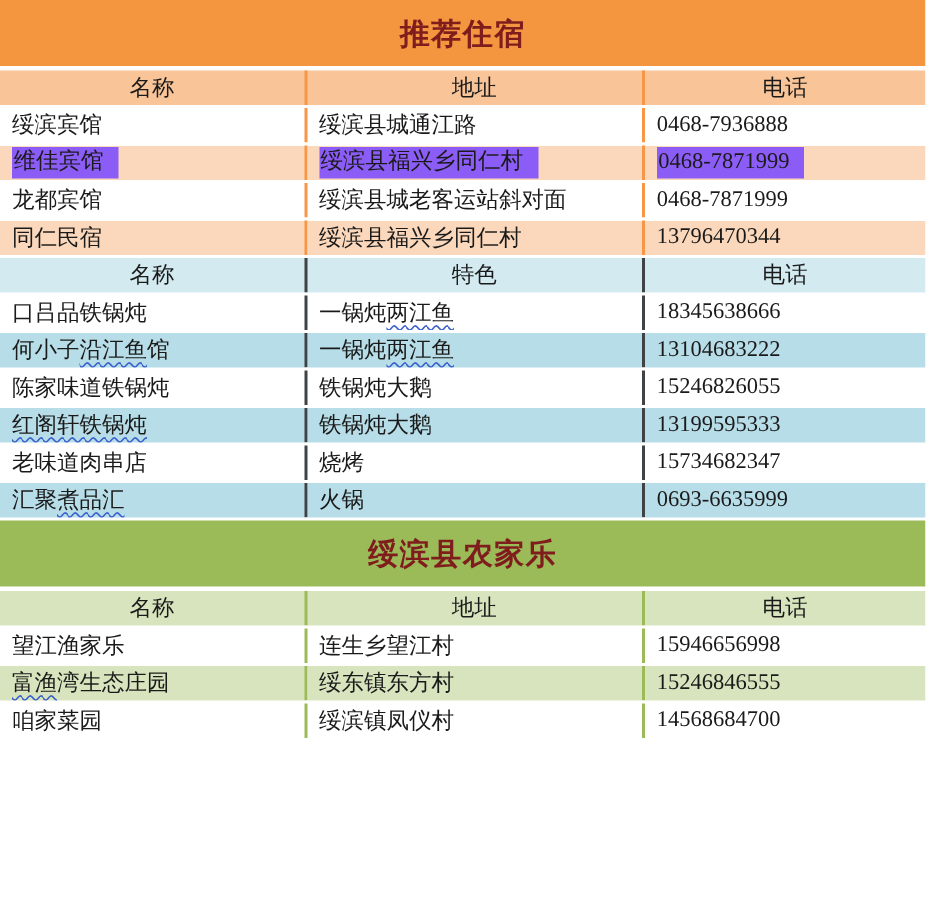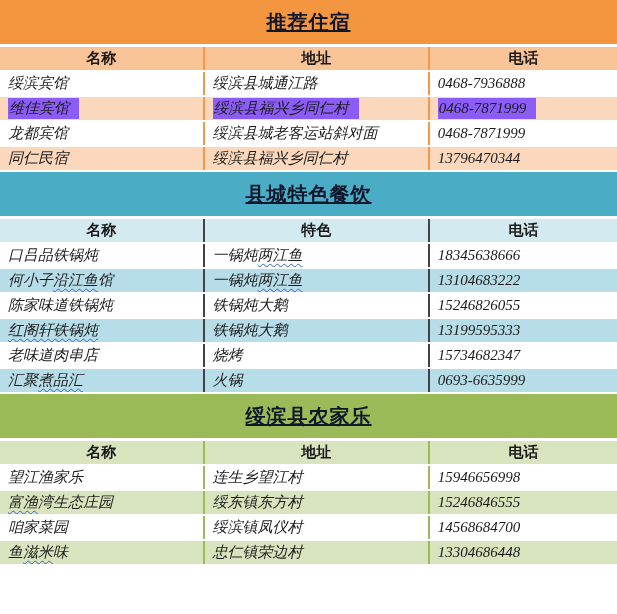--- a/index.html
+++ b/index.html
@@ -7,50 +7,48 @@
     width:617px;
     background:#ffffff;
     color:#1a1a1a;
     font-family:"Liberation Serif","DejaVu Serif",serif;
   }
   .sec{width:617px;}
   .banner{
     height:44px;
     margin-bottom:3px;
     display:flex;align-items:center;justify-content:center;
-    color:#0f172a;
+    color:#7f1d1d;
     font-weight:bold;
     font-size:20px;
     letter-spacing:1px;
-    text-decoration:underline;
   }
   .sec-orange .banner{background:#F4953F;}
   .sec-teal   .banner{background:#4BACC6;}
   .sec-green  .banner{background:#9BBB59;}
 
   table{width:100%;border-collapse:collapse;table-layout:fixed;}
   col.c1{width:33%;} col.c2{width:36.5%;} col.c3{width:30.5%;}
 
   th{
     height:23px;
-    font-weight:bold;
+    font-weight:normal;
     font-size:15px;
     text-align:center;
     border-bottom:2px solid #ffffff;
     padding:0;
   }
   td{
     height:23px;
     font-size:15px;
     padding:0 2px 0 8px;
     border-bottom:2px solid #ffffff;
     white-space:nowrap;
     overflow:hidden;
     background:#ffffff;
-    font-style:italic;
   }
   th+th, td+td{border-left:2px solid;}
 
   .sec-orange th{background:#F9C497;}
   .sec-orange tbody tr:nth-child(even) td{background:#FBD8BB;}
   .sec-orange th+th,.sec-orange td+td{border-left-color:#F79646;}
 
   .sec-teal th{background:#D3EAF1;}
   .sec-teal tbody tr:nth-child(even) td{background:#B7DDE8;}
   .sec-teal th+th,.sec-teal td+td{border-left-color:#3F4345;}
@@ -105,21 +103,20 @@
         <tr>
           <td><span>同仁民宿</span></td>
           <td><span>绥滨县福兴乡同仁村</span></td>
           <td><span>13796470344</span></td>
         </tr>
       </tbody>
   </table>
 </div>
 
 <div class="sec sec-teal">
-  <div class="banner">县城特色餐饮</div>
   <table>
     <colgroup>
         <col class="c1">
         <col class="c2">
         <col class="c3">
       </colgroup>
     <thead>
         <tr>
       <th>名称</th>
       <th>特色</th>
@@ -185,20 +182,15 @@
         <tr>
           <td><span class="sq">富渔</span><span>湾生态庄园</span></td>
           <td><span>绥东镇东方村</span></td>
           <td><span>15246846555</span></td>
         </tr>
         <tr>
           <td><span>咱家菜园</span></td>
           <td><span>绥滨镇凤仪村</span></td>
           <td><span>14568684700</span></td>
         </tr>
-        <tr>
-          <td><span>鱼</span><span class="sq">滋米</span><span>味</span></td>
-          <td><span>忠仁镇荣边村</span></td>
-          <td><span>13304686448</span></td>
-        </tr>
       </tbody>
   </table>
 </div>
 
 </body></html>

